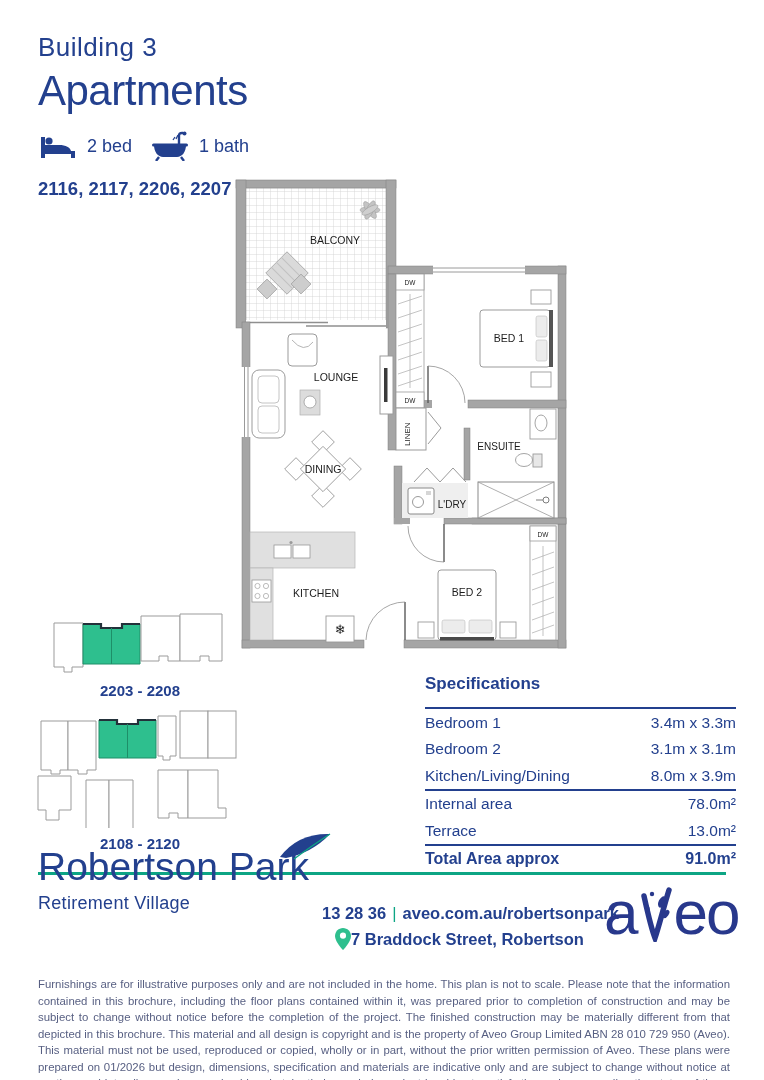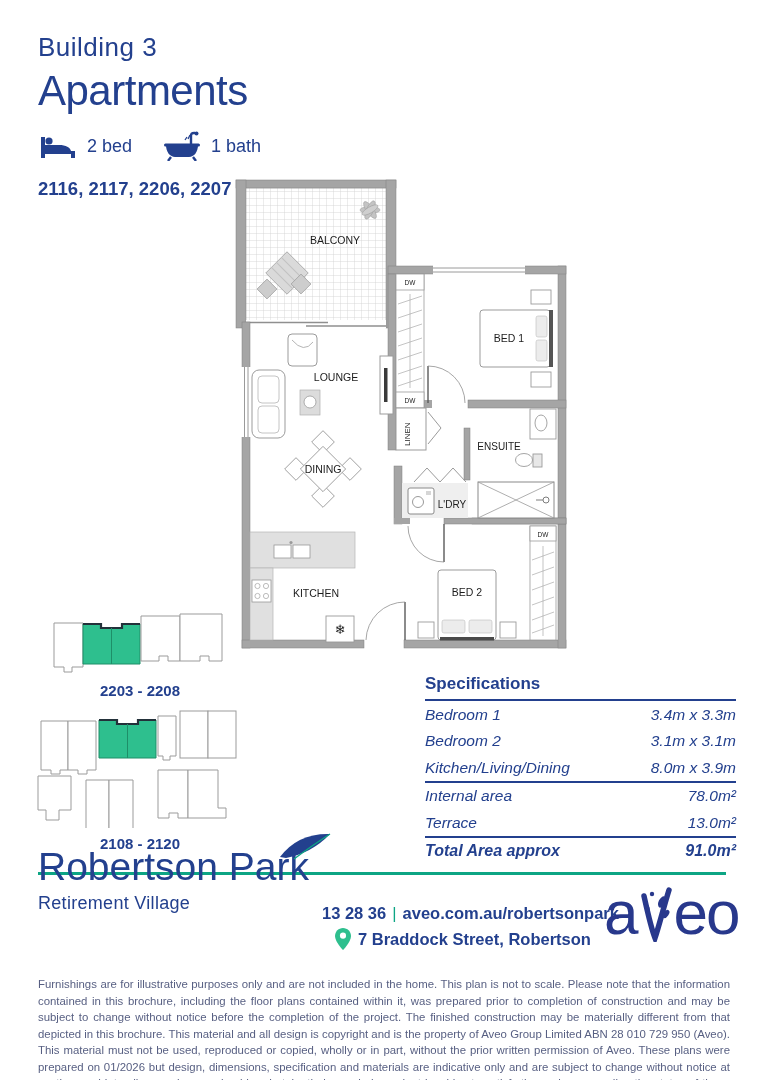--- a/index.html
+++ b/index.html
@@ -11,50 +11,50 @@
     --disc:#575f82;
   }
   *{margin:0;padding:0;box-sizing:border-box;}
   body{background:#fff;font-family:"Liberation Sans",sans-serif;}
   #page{position:relative;width:764px;height:1080px;background:#fff;overflow:hidden;}
 
   
   .hdr{position:absolute;left:38px;top:32px;color:var(--blue);}
   .hdr-building{font-size:26px;letter-spacing:.5px;}
   .hdr-title{font-size:42px;letter-spacing:-.5px;margin-top:4px;}
-  .feat-row{display:flex;align-items:center;gap:12px;margin-top:16px;font-size:18px;color:var(--blue);}
+  .feat-row{display:flex;align-items:center;margin-top:16px;font-size:18px;color:var(--blue);}
   .feat{display:flex;align-items:center;gap:9px;margin-right:18px;}
   .units{margin-top:17px;font-weight:bold;font-size:18.5px;color:var(--blue);}
 
   
   .plan{position:absolute;left:228px;top:170px;width:350px;height:500px;}
   .plan svg{width:100%;height:100%;}
   .plan text{font-family:"Liberation Sans","DejaVu Sans",sans-serif;fill:var(--ink);}
 
   
   .diag1{position:absolute;left:40px;top:600px;width:200px;}
   .diag2{position:absolute;left:25px;top:700px;width:230px;}
   .diag-label{text-align:center;font-weight:bold;font-size:15px;color:var(--blue);margin-top:3px;}
 
   
   .specs{position:absolute;left:425px;top:674px;width:311px;color:var(--blue);}
-  .specs-title{font-size:17px;font-weight:bold;padding-bottom:5px;border-bottom:2.5px solid var(--blue);}
-  .spec-row{display:flex;justify-content:space-between;font-size:15.5px;padding:4.5px 0 4px 0;font-style:italic;}
+  .specs-title{font-size:17px;font-weight:bold;padding-bottom:13px;border-bottom:2.5px solid var(--blue);}
+  .spec-row{display:flex;justify-content:space-between;font-size:15.5px;padding:4.5px 0 4px 0;}
   .spec-row.sect{border-top:2px solid var(--blue);}
   .spec-row.total{border-top:2px solid var(--blue);font-weight:bold;font-size:16px;}
 
   
   .teal-line{position:absolute;left:38px;right:38px;top:872px;height:3px;background:var(--teal);}
   .rp{position:absolute;left:38px;top:845px;color:var(--blue);}
   .rp-name{font-size:39px;letter-spacing:0;}
   .rp-sub{font-size:18px;margin-top:4px;letter-spacing:.3px;}
   .rp-leaf{position:absolute;left:238px;top:-14px;}
   .contact{position:absolute;left:322px;top:904px;color:var(--blue);font-weight:bold;font-size:16.5px;text-align:center;}
   .contact .sep{color:var(--teal);padding:0 6px;font-weight:normal;}
-  .contact-line2{display:flex;align-items:center;gap:7px;margin-top:5px;margin-left:13px;}
+  .contact-line2{display:flex;align-items:center;margin-top:5px;margin-left:13px;}
   .aveo{position:absolute;left:604px;top:882px;display:flex;align-items:flex-end;color:#28388c;font-size:62px;letter-spacing:-2px;line-height:1;}
   .aveo svg{margin:0 1px 2px 2px;}
 
   
   .disclaimer{position:absolute;left:38px;top:976px;width:692px;font-size:11.4px;line-height:1.45;
               color:var(--disc);text-align:justify;}
 </style>
 </head>
 <body>
 

